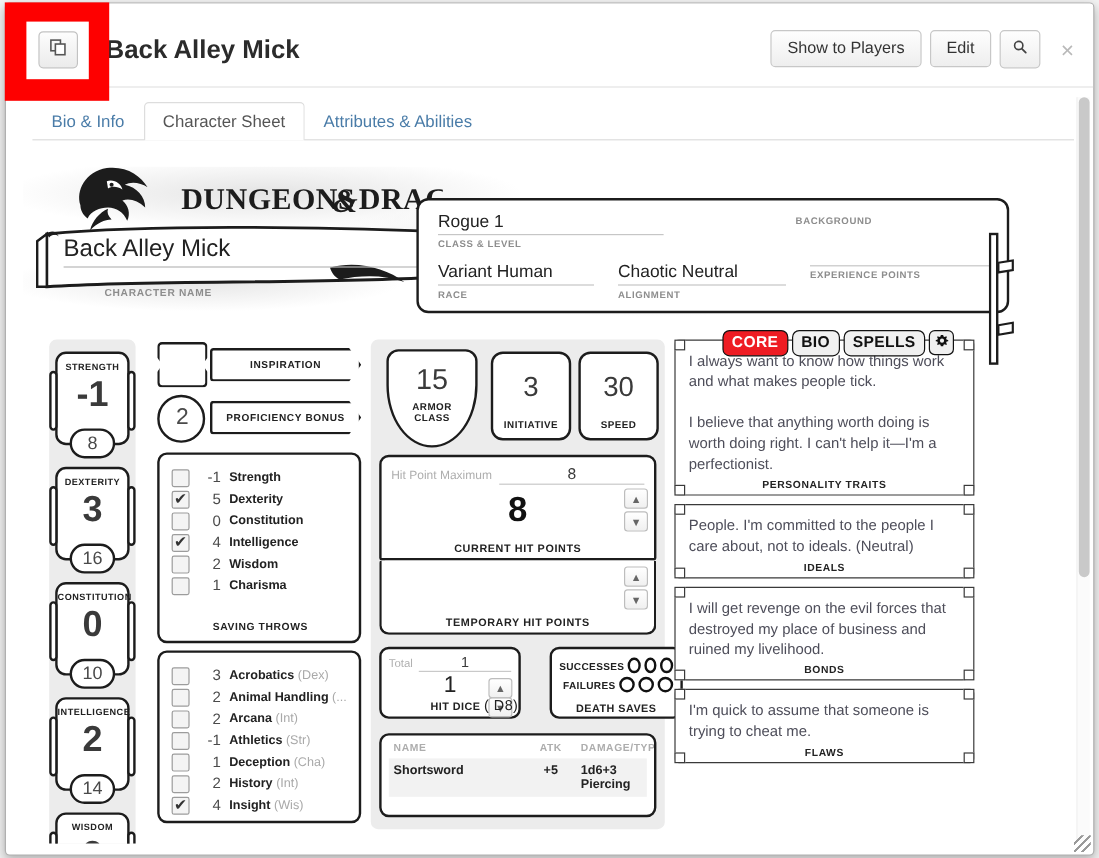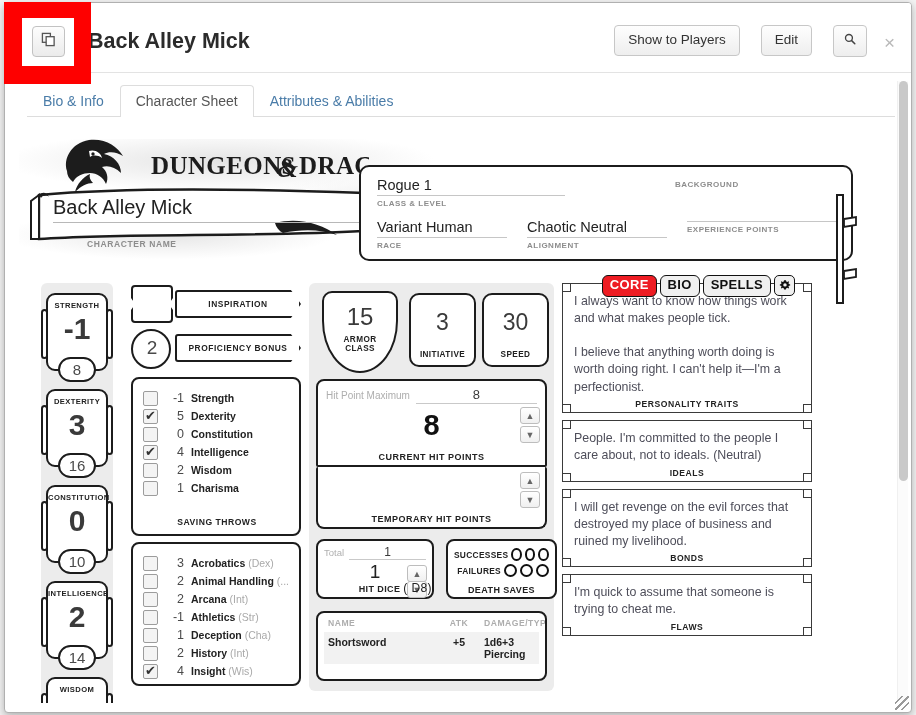--- a/index.html
+++ b/index.html
@@ -39,21 +39,21 @@
     cursor: pointer;
   }
   #dup-btn svg { display:block; }
   #char-title {
     position: absolute; left: 83px; top: 26px;
     font-size: 21.5px; font-weight: bold; color: #2b2b2b;
     white-space: nowrap;
   }
   #title-actions {
     position: absolute; right: 44px; top: 22px;
-    display: flex; gap: 21px; align-items: flex-start;
+    display: flex; gap: 7px; align-items: flex-start;
   }
   .tbtn {
     background: linear-gradient(#fefefe,#eeeeee);
     border: 1px solid #c7c7c7;
     border-radius: 4px;
     font-size: 13.5px; color: #333;
     padding: 7px 13px 8px;
     line-height: 1;
     cursor: pointer;
     font-family: "Liberation Sans", sans-serif;
@@ -129,21 +129,21 @@
     padding-bottom: 3px;
     white-space: nowrap; overflow: hidden;
   }
   #char-name-lbl {
     position: absolute; left: 68px; top: 108px;
     font-size: 8.5px; letter-spacing: .6px; color: #8d8d8d; font-weight: bold;
   }
 
   
   #classbox {
-    position: absolute; left: 340px; top: 34px;
+    position: absolute; left: 328px; top: 34px;
     width: 494px; height: 96px; padding-left: 24px;
   }
   .cb-frame {
     position: absolute; inset: 0;
     border: 2.5px solid #1c1c1c;
     border-radius: 10px;
     background: #fff;
   }
   .cb-field { position: absolute; }
   .cb-val {
@@ -406,21 +406,21 @@
     border-bottom: 1px solid #c9c9c9;
   }
   #hd-val { text-align: center; font-size: 19px; color: #222; margin-top: 2px; line-height: 1; }
   #hd-lbl {
     position: absolute; left: 0; right: 0; bottom: 2px;
     text-align: right; font-size: 9px; font-weight: bold;
     letter-spacing: .4px; color: #222;
   }
   #hd-lbl .dtype { font-size: 12px; font-weight: normal; }
   #deathsaves {
-    position: absolute; left: 130px; top: 0;
+    position: absolute; left: 142px; top: 0;
     width: 111px; height: 60px;
     border: 2.4px solid #1c1c1c;
     border-radius: 8px;
     background: #fff;
     padding: 7px 6px 0;
   }
   .ds-row { display: flex; align-items: center; justify-content: flex-end; gap: 3px; margin-bottom: 3px; }
   .ds-lbl { font-size: 8.4px; font-weight: bold; letter-spacing: .3px; color: #222; }
   .ds-dot {
     width: 13px; height: 13px;

